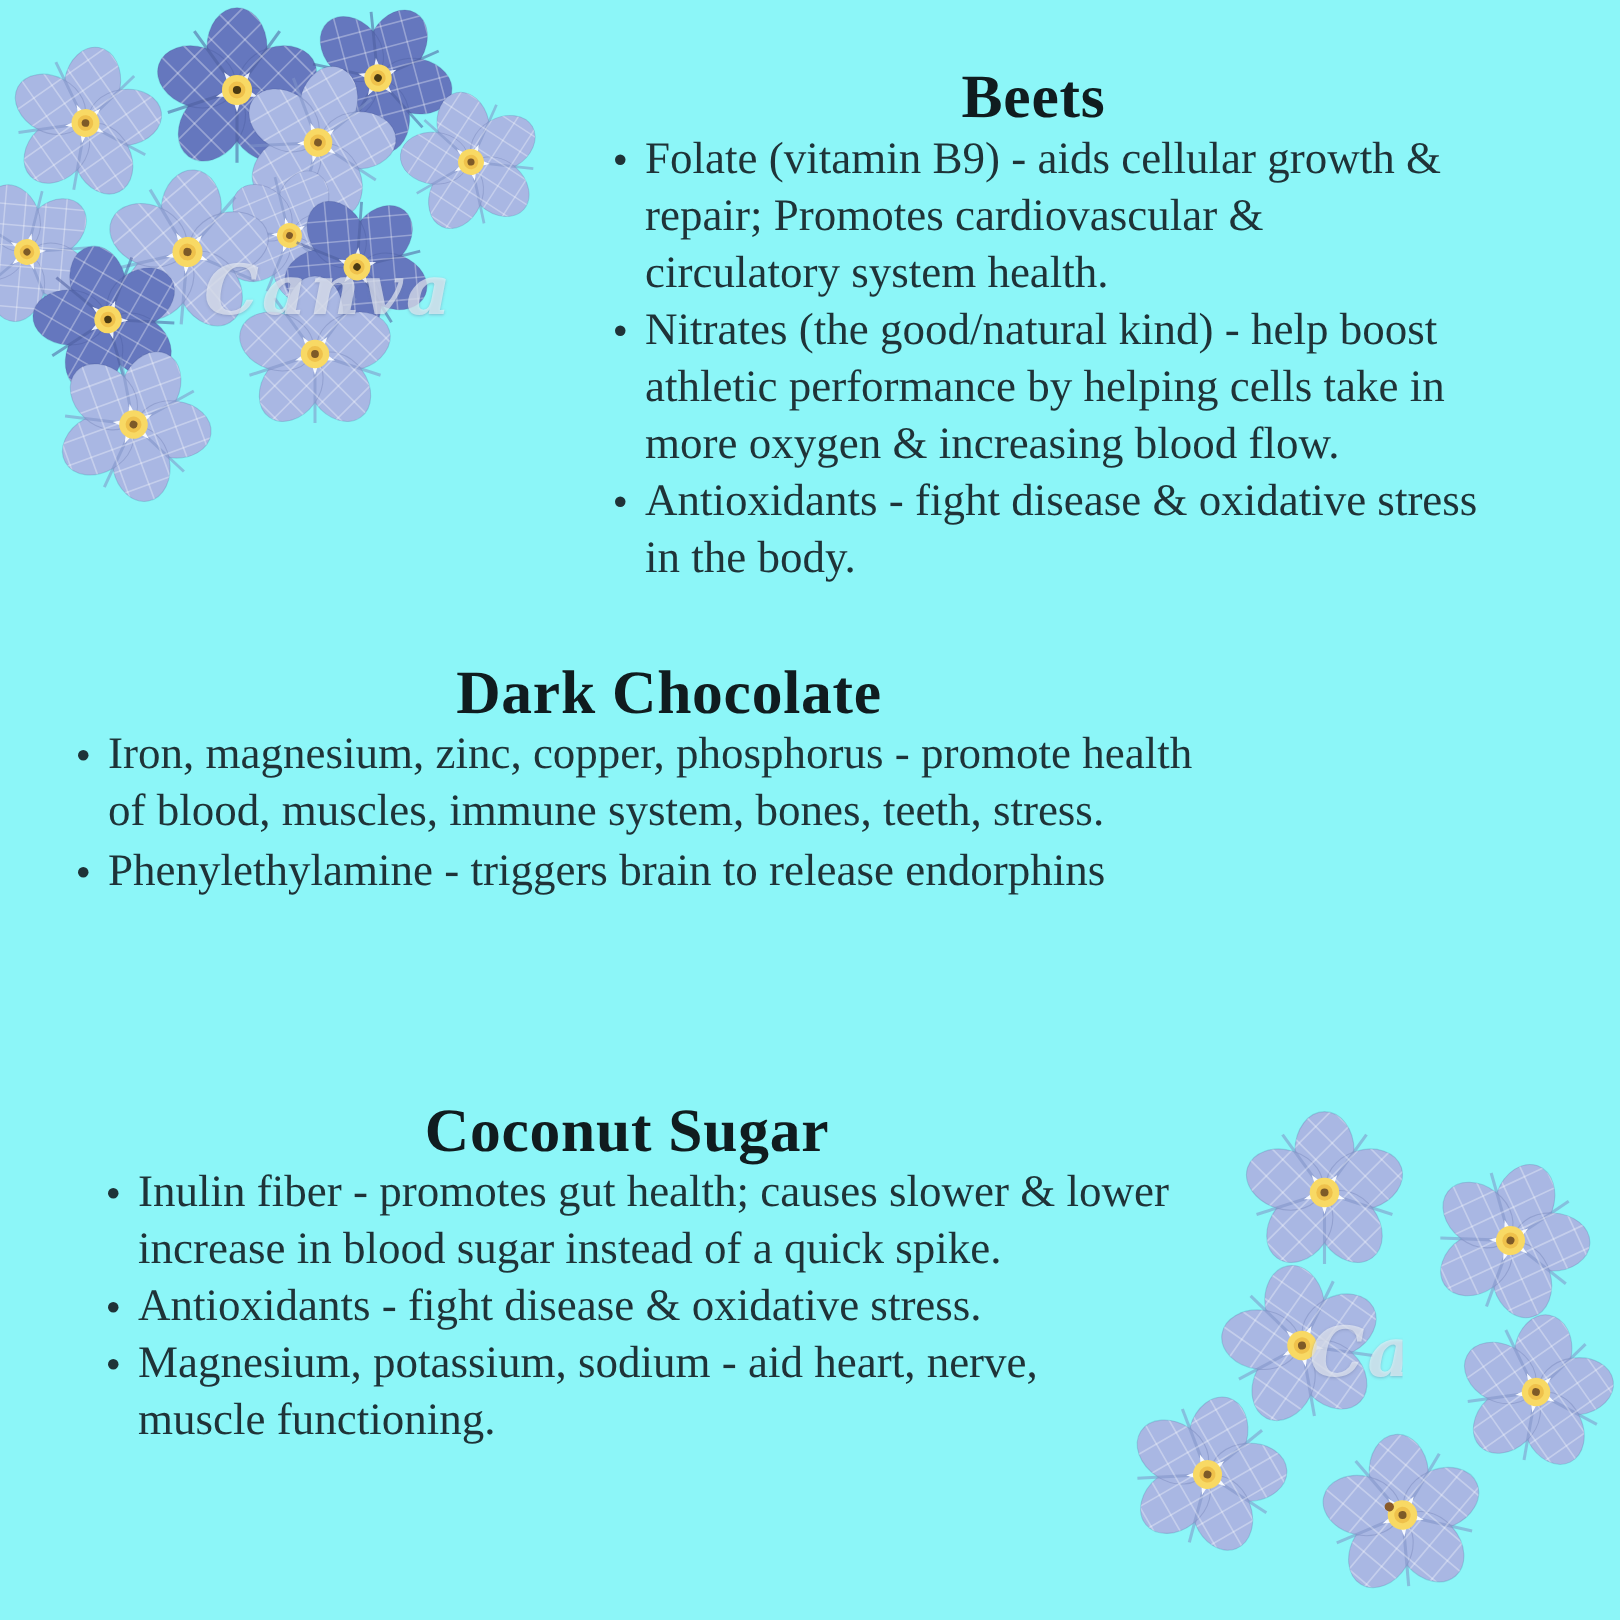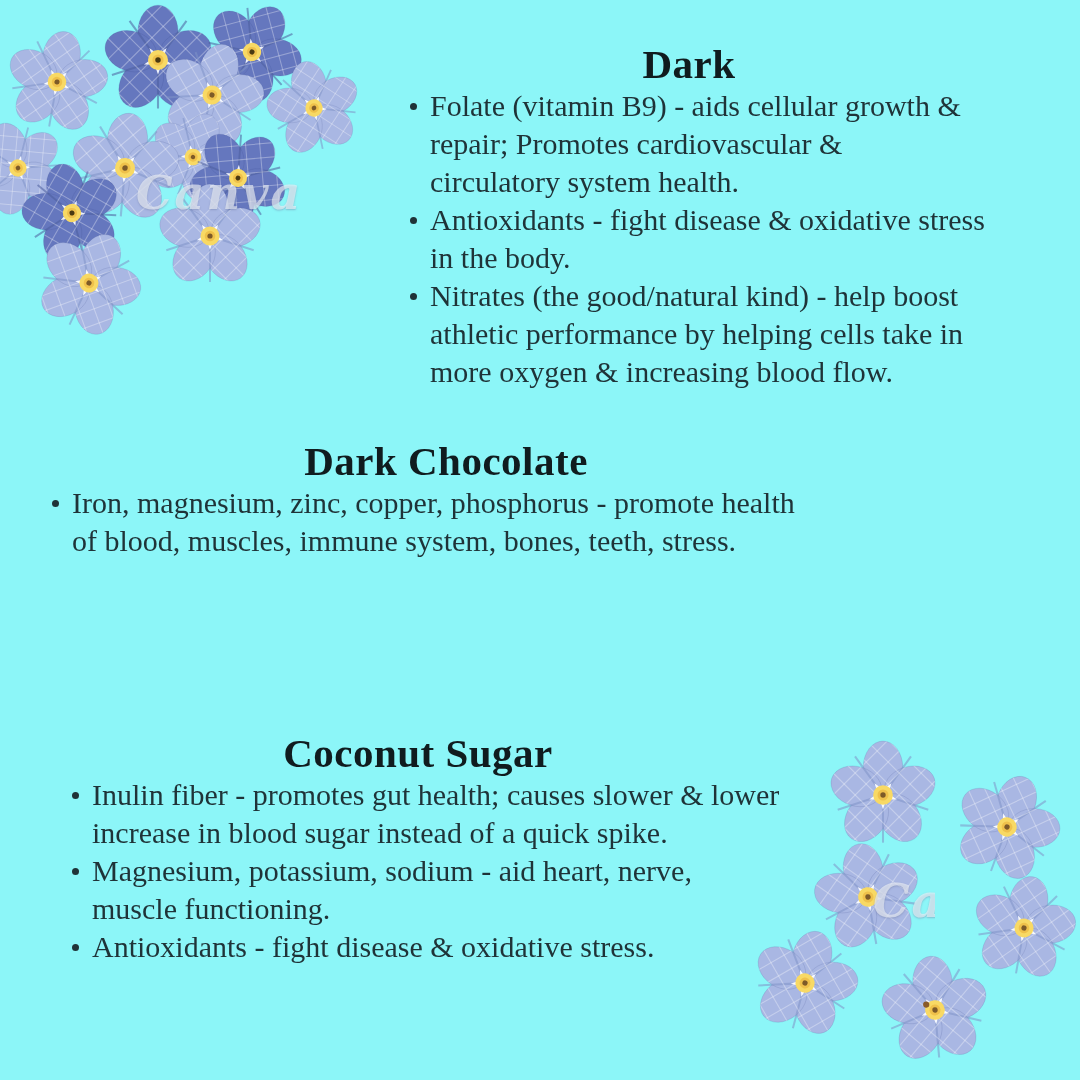--- a/index.html
+++ b/index.html
@@ -1045,66 +1045,70 @@
         </g>
       </svg>
     </div>
 
   <div class="watermark-text wm-topleft">Canva</div>
   <div class="wm-bottomright-clip">
     <span class="watermark-text">Canva</span>
   </div>
 
   <section class="sec sec-beets">
-    <h2>Dark</h2>
+    <h2>Beets</h2>
     <ul>
       <li>
         <span class="bullet-dot"></span>
         <span class="li-text">Folate (vitamin B9) - aids cellular growth &amp;
 repair; Promotes cardiovascular &amp;
 circulatory system health.</span>
       </li>
       <li>
         <span class="bullet-dot"></span>
-        <span class="li-text">Antioxidants - fight disease &amp; oxidative stress
-in the body.</span>
+        <span class="li-text">Nitrates (the good/natural kind) - help boost
+athletic performance by helping cells take in
+more oxygen &amp; increasing blood flow.</span>
       </li>
       <li>
         <span class="bullet-dot"></span>
-        <span class="li-text">Nitrates (the good/natural kind) - help boost
-athletic performance by helping cells take in
-more oxygen &amp; increasing blood flow.</span>
+        <span class="li-text">Antioxidants - fight disease &amp; oxidative stress
+in the body.</span>
       </li>
     </ul>
   </section>
 
   <section class="sec sec-dark">
     <h2>Dark Chocolate</h2>
     <ul>
       <li>
         <span class="bullet-dot"></span>
         <span class="li-text">Iron, magnesium, zinc, copper, phosphorus - promote health
 of blood, muscles, immune system, bones, teeth, stress.</span>
+      </li>
+      <li>
+        <span class="bullet-dot"></span>
+        <span class="li-text">Phenylethylamine - triggers brain to release endorphins</span>
       </li>
     </ul>
   </section>
 
   <section class="sec sec-coconut">
     <h2>Coconut Sugar</h2>
     <ul>
       <li>
         <span class="bullet-dot"></span>
         <span class="li-text">Inulin fiber - promotes gut health; causes slower &amp; lower
 increase in blood sugar instead of a quick spike.</span>
       </li>
       <li>
         <span class="bullet-dot"></span>
-        <span class="li-text">Magnesium, potassium, sodium - aid heart, nerve,
-muscle functioning.</span>
+        <span class="li-text">Antioxidants - fight disease &amp; oxidative stress.</span>
       </li>
       <li>
         <span class="bullet-dot"></span>
-        <span class="li-text">Antioxidants - fight disease &amp; oxidative stress.</span>
+        <span class="li-text">Magnesium, potassium, sodium - aid heart, nerve,
+muscle functioning.</span>
       </li>
     </ul>
   </section>
 
 </div>
 
 </body></html>

